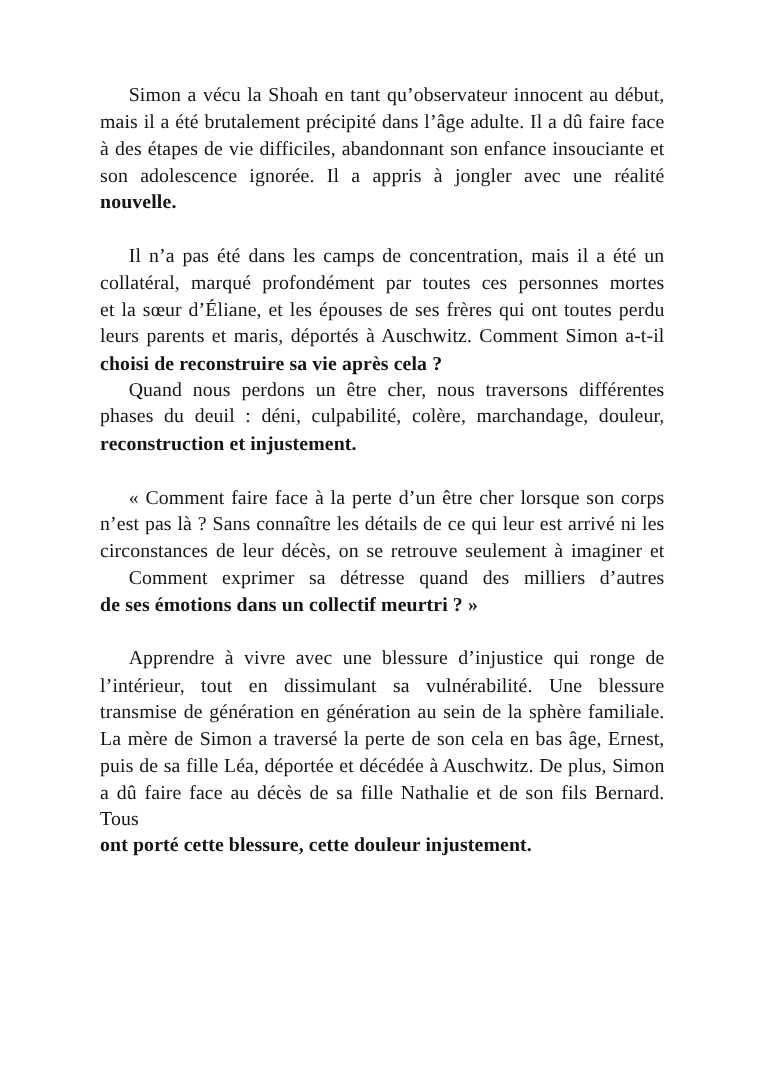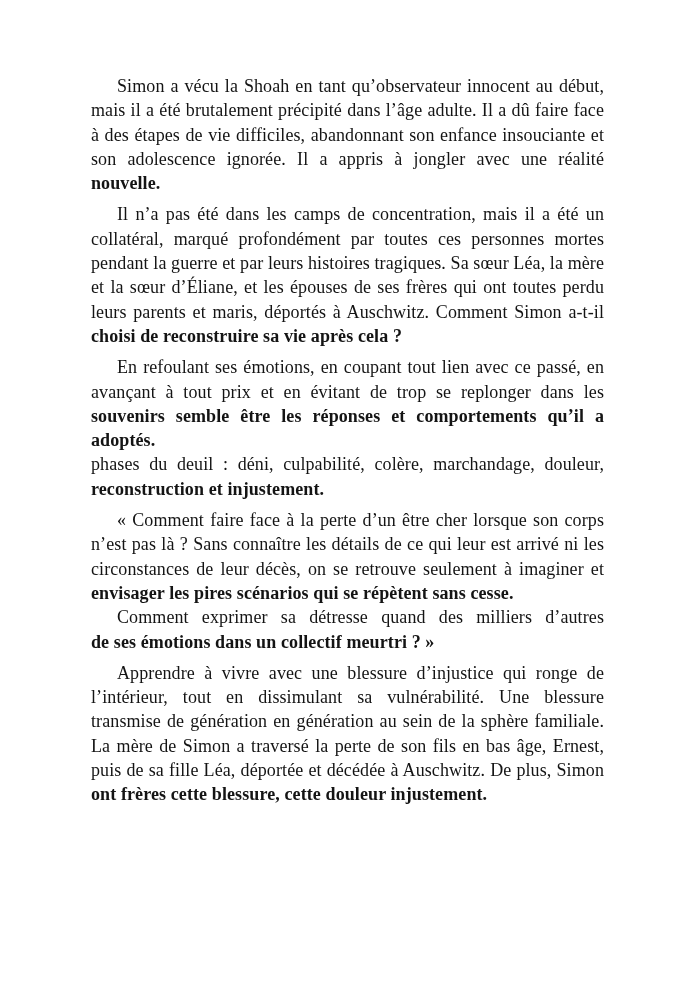--- a/index.html
+++ b/index.html
@@ -23,21 +23,21 @@
     font-size: 18px;
     line-height: 24.3px;
     color: #141414;
     letter-spacing: 0.1px;
   }
   .para {
     margin: 0;
     padding: 0;
   }
   .para.gap {
-    margin-top: 7px;
+    margin-top: 25px;
   }
   .line {
     text-align: justify;
     text-align-last: justify;
     min-height: 24.3px;
   }
   .line.first-line {
     text-indent: 26px;
   }
   .line.last-line {
@@ -53,46 +53,41 @@
       <div class="para">
         <div class="line first-line">Simon a vécu la Shoah en tant qu’observateur innocent au début,</div>
         <div class="line">mais il a été brutalement précipité dans l’âge adulte. Il a dû faire face</div>
         <div class="line">à des étapes de vie difficiles, abandonnant son enfance insouciante et</div>
         <div class="line">son adolescence ignorée. Il a appris à jongler avec une réalité</div>
         <div class="line last-line">nouvelle.</div>
       </div>
       <div class="para gap">
         <div class="line first-line">Il n’a pas été dans les camps de concentration, mais il a été un</div>
         <div class="line">collatéral, marqué profondément par toutes ces personnes mortes</div>
-        <div class="line">pendant la guerre et par leurs histoires tragiques. Sa sœur Léa, la mère</div>
         <div class="line">et la sœur d’Éliane, et les épouses de ses frères qui ont toutes perdu</div>
         <div class="line">leurs parents et maris, déportés à Auschwitz. Comment Simon a-t-il</div>
         <div class="line last-line">choisi de reconstruire sa vie après cela ?</div>
       </div>
-      <div class="para gap">
-        <div class="line first-line">En refoulant ses émotions, en coupant tout lien avec ce passé, en</div>
-        <div class="line">avançant à tout prix et en évitant de trop se replonger dans les</div>
-        <div class="line last-line">souvenirs semble être les réponses et comportements qu’il a adoptés.</div>
-      </div>
       <div class="para">
+        <div class="line first-line">Quand nous perdons un être cher, nous traversons différentes</div>
         <div class="line">phases du deuil : déni, culpabilité, colère, marchandage, douleur,</div>
         <div class="line last-line">reconstruction et injustement.</div>
       </div>
       <div class="para gap">
         <div class="line first-line">« Comment faire face à la perte d’un être cher lorsque son corps</div>
         <div class="line">n’est pas là ? Sans connaître les détails de ce qui leur est arrivé ni les</div>
         <div class="line">circonstances de leur décès, on se retrouve seulement à imaginer et</div>
-        <div class="line last-line">envisager les pires scénarios qui se répètent sans cesse.</div>
       </div>
       <div class="para">
         <div class="line first-line">Comment exprimer sa détresse quand des milliers d’autres</div>
         <div class="line last-line">de ses émotions dans un collectif meurtri ? »</div>
       </div>
       <div class="para gap">
         <div class="line first-line">Apprendre à vivre avec une blessure d’injustice qui ronge de</div>
         <div class="line">l’intérieur, tout en dissimulant sa vulnérabilité. Une blessure</div>
         <div class="line">transmise de génération en génération au sein de la sphère familiale.</div>
-        <div class="line">La mère de Simon a traversé la perte de son fils en bas âge, Ernest,</div>
+        <div class="line">La mère de Simon a traversé la perte de son cela en bas âge, Ernest,</div>
         <div class="line">puis de sa fille Léa, déportée et décédée à Auschwitz. De plus, Simon</div>
-        <div class="line last-line">ont frères cette blessure, cette douleur injustement.</div>
+        <div class="line">a dû faire face au décès de sa fille Nathalie et de son fils Bernard. Tous</div>
+        <div class="line last-line">ont porté cette blessure, cette douleur injustement.</div>
       </div>
     </div>
 </div>
 
 </body></html>

